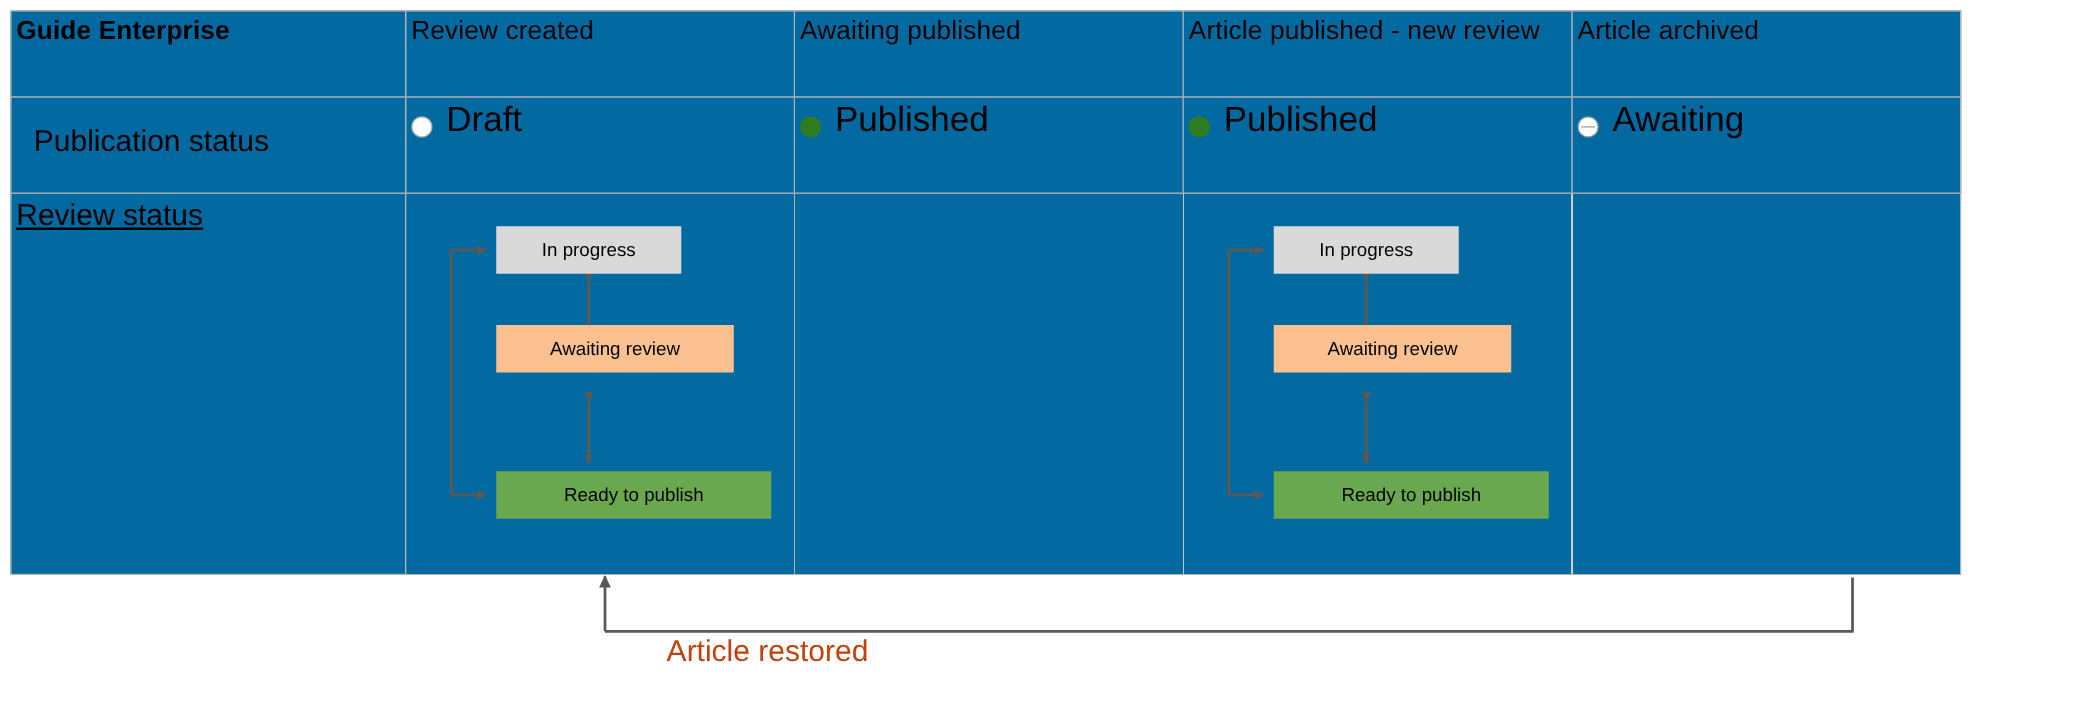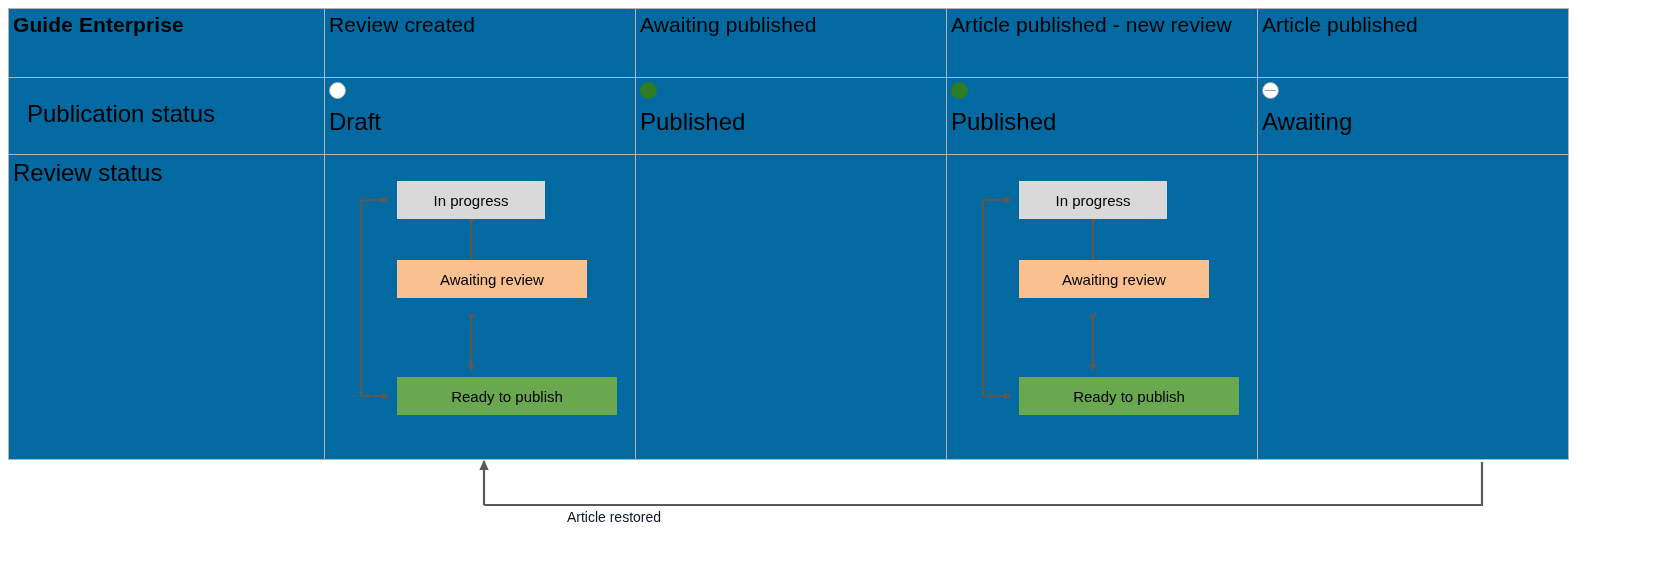--- a/index.html
+++ b/index.html
@@ -75,25 +75,24 @@
   }
 
   
   .pub-row td { height: 68px; }
   .status-cell {
     vertical-align: middle;
     padding-left: 18px;
   }
   .status-chip {
     display: flex;
-    align-items: flex-start;
+    align-items: flex-end;
     gap: 11px;
-    font-size: 24px;
+    font-size: 28px;
     line-height: 1;
-    flex-direction: column;
   }
   .dot {
     width: 17px;
     height: 17px;
     border-radius: 50%;
     flex: 0 0 auto;
     box-sizing: border-box;
   }
   .dot.draft {
     background: #ffffff;
@@ -113,21 +112,21 @@
     position: absolute;
     left: 2px;
     right: 2px;
     top: 50%;
     height: 1.6px;
     margin-top: -0.8px;
     background: #9a9a9a;
   }
 
   
-  .review-row td { height: 296px; }
+  .review-row td { height: 296px; text-decoration: underline; }
   .flow-cell {
     position: relative;
     padding: 0;
   }
 
   
   .flow {
     position: relative;
     width: 100%;
     height: 296px;
@@ -171,23 +170,23 @@
     top: 434px;
     width: 1680px;
     height: 134px;
   }
   .restored-label {
     position: absolute;
     left: 0;
     top: 76px;
     width: 1340px;
     text-align: center;
-    font-size: 14px;
+    font-size: 24px;
     line-height: 1;
-    color: #0f172a;
+    color: #c2410c;
     pointer-events: none;
   }
   .restored-label span {
     position: relative;
     left: -56px;
   }
 </style>
 </head>
 <body>
 
@@ -201,21 +200,21 @@
       <col class="col-state">
       <col class="col-state">
     </colgroup>
 
     <thead>
       <tr>
         <th class="hdr-cell brand">Guide Enterprise</th>
         <th class="hdr-cell">Review created</th>
         <th class="hdr-cell">Awaiting published</th>
         <th class="hdr-cell">Article published - new review</th>
-        <th class="hdr-cell">Article published</th>
+        <th class="hdr-cell">Article archived</th>
       </tr>
     </thead>
 
     <tbody>
 
       <tr class="pub-row">
         <td class="row-label mid">Publication status</td>
 
         <td class="status-cell">
           <div class="status-chip">

